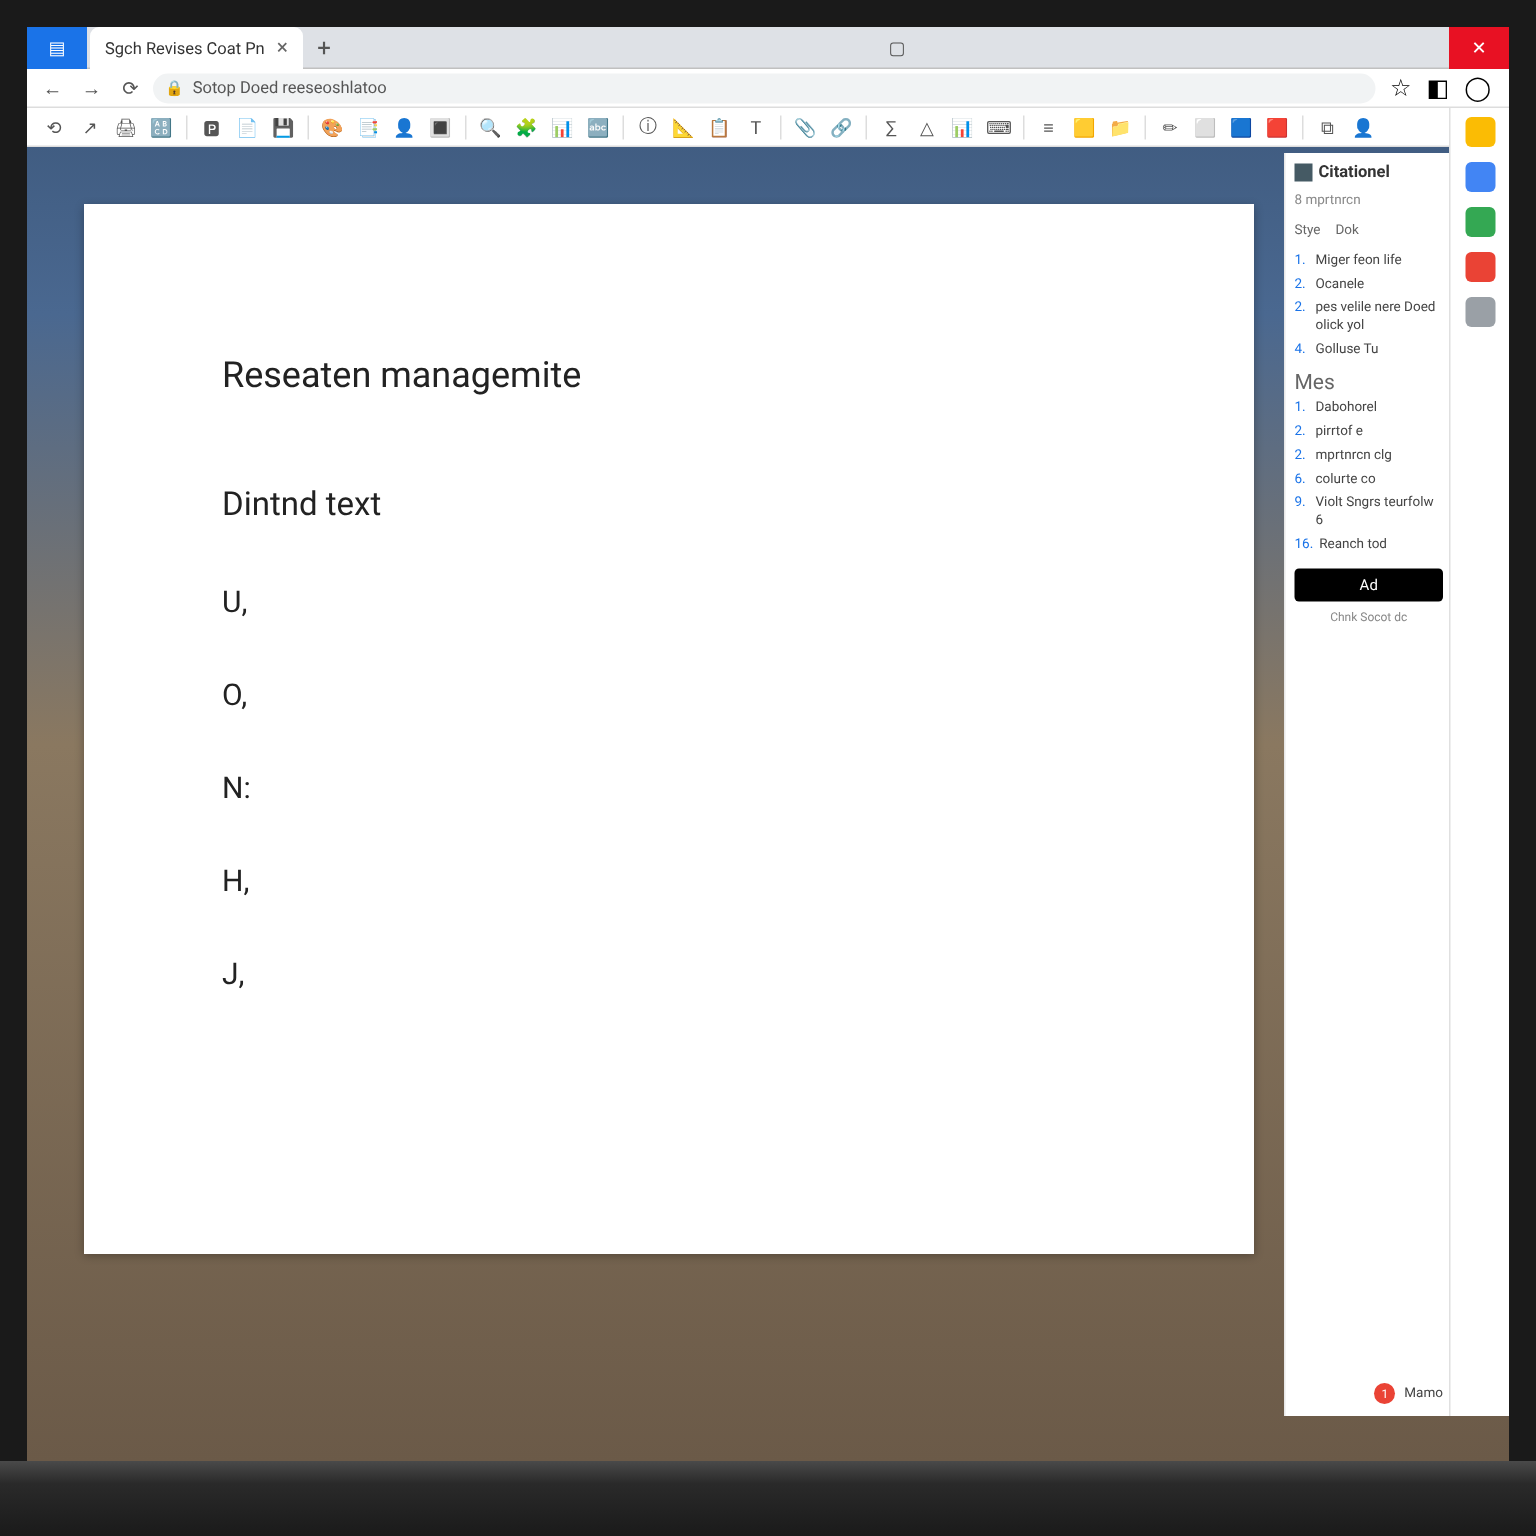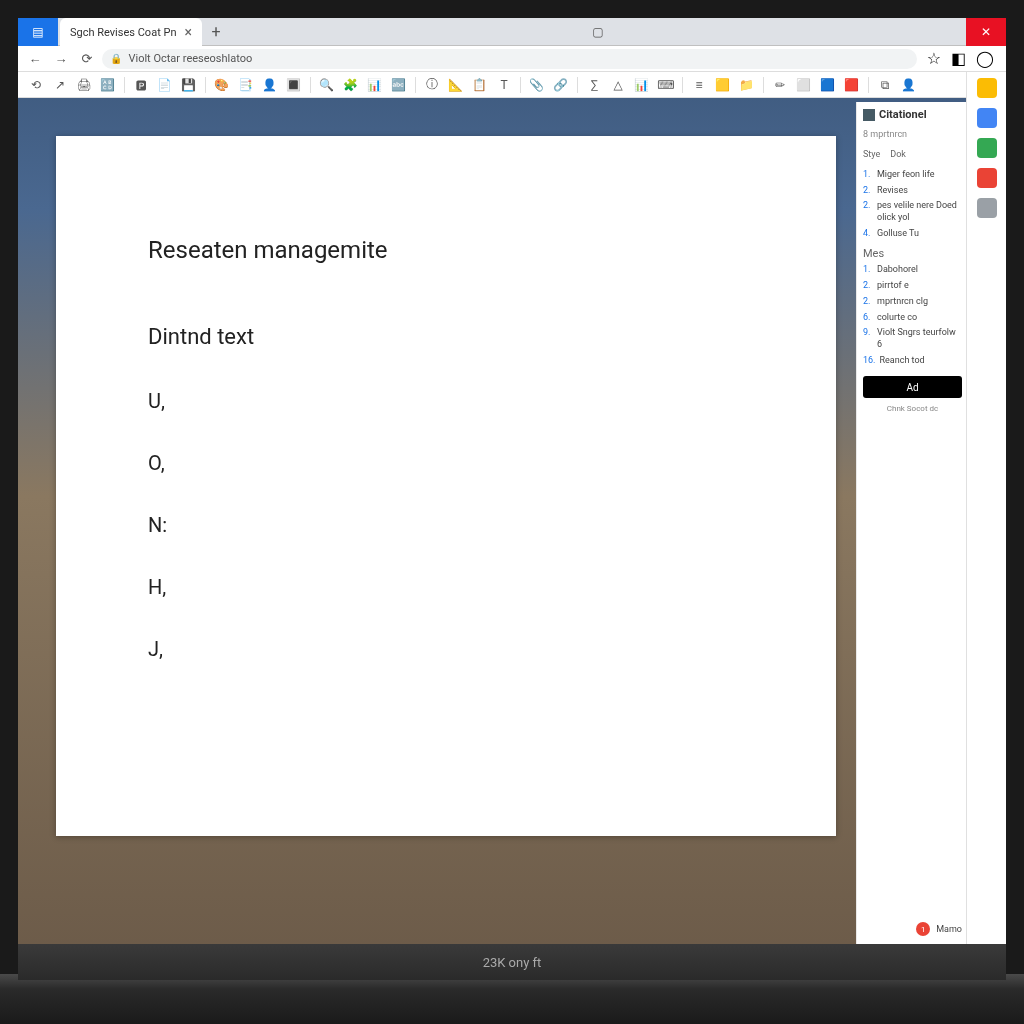--- a/index.html
+++ b/index.html
@@ -30,21 +30,21 @@
 .side-icon { width:20px; height:20px; border-radius:4px; }
 
 .panel { position:absolute; top:84px; right:0; width:90px; bottom:30px; background:#fff; font-size:10px; color:#333; padding:6px 4px 2px 6px; overflow:hidden;}
 .panel-header { display:flex; align-items:center; gap:4px; font-weight:700; font-size:11px; margin-bottom:8px; }
 .panel-sq { width:12px; height:12px; background:#455a64; }
 .panel-sub { font-size:9px; color:#888; margin-bottom:10px; }
 .panel-tabs { display:flex; gap:10px; font-size:9px; color:#666; margin-bottom:10px; }
 .clist { list-style:none; }
 .clist li { display:flex; gap:4px; font-size:9px; color:#444; margin-bottom:4px; line-height:1.3; }
 .clist .num { color:#1a73e8; min-width:10px; }
-.sect-label { font-size:11px; color:#666; margin:8px 0 4px; }
+.sect-label { font-size:14px; color:#666; margin:8px 0 4px; }
 .add-btn { display:block; width:100%; height:22px; background:#000000; color:#fff; border:none; border-radius:3px; font-size:10px; margin-top:10px; }
 .panel-foot { font-size:8px; color:#888; text-align:center; margin-top:6px; }
 .status { position:absolute; left:0; right:0; bottom:-6px; height:36px; background:linear-gradient(#3a3a3a,#2a2a2a); display:flex; align-items:center; justify-content:center; color:#aaa; font-size:13px; }
 .hinge { position:absolute; left:0; right:0; bottom:0; height:50px; background:linear-gradient(#4a4a4a,#2a2a2a 30%,#1a1a1a); }
 .bottom-item { position:absolute; bottom:8px; right:4px; display:flex; align-items:center; gap:6px; font-size:9px; color:#444;}
 .badge-red { width:14px; height:14px; background:#ea4335; border-radius:50%; color:#fff; font-size:8px; display:flex; align-items:center; justify-content:center;}
 
 .side-icons { right:0; width:40px; border-left:1px solid #e0e0e0; }
 .panel { right:40px; width:110px; border-left:1px solid #e8e8e8;}
 .content { right:150px; }
@@ -67,21 +67,21 @@
     <div class="win-ctrl plain" style="margin-left:auto">▢</div>
     <div class="win-ctrl close">✕</div>
   </div>
 
   <div class="addr-row">
     <div class="nav-btn">←</div>
     <div class="nav-btn">→</div>
     <div class="nav-btn">⟳</div>
     <div class="addr-bar">
       <span class="lock">🔒</span>
-      <span>Violt Octar reeseoshlatoo</span>
+      <span>Sotop Doed reeseoshlatoo</span>
     </div>
     <div class="addr-icons">
       <span>☆</span>
       <span>◧</span>
       <span>◯</span>
     </div>
   </div>
 
   <div class="toolbar" id="tb">
         <div class="tb-ico">⟲</div>
@@ -153,21 +153,21 @@
       <span>Stye</span>
       <span>Dok</span>
     </div>
     <ul class="clist" id="cl1">
           <li>
             <span class="num">1.</span>
             <span>Miger feon life</span>
           </li>
           <li>
             <span class="num">2.</span>
-            <span>Revises</span>
+            <span>Ocanele</span>
           </li>
           <li>
             <span class="num">2.</span>
             <span>pes velile nere Doed olick yol</span>
           </li>
           <li>
             <span class="num">4.</span>
             <span>Golluse Tu</span>
           </li>
         </ul>
@@ -207,18 +207,15 @@
   </div>
 
   <div class="side-icons">
     <div class="side-icon y"></div>
     <div class="side-icon b"></div>
     <div class="side-icon g"></div>
     <div class="side-icon r"></div>
     <div class="side-icon gr"></div>
   </div>
 
-  <div class="status">
-    <span>23K ony ft</span>
-  </div>
 
 </div>
 </div>
 
 </body></html>

